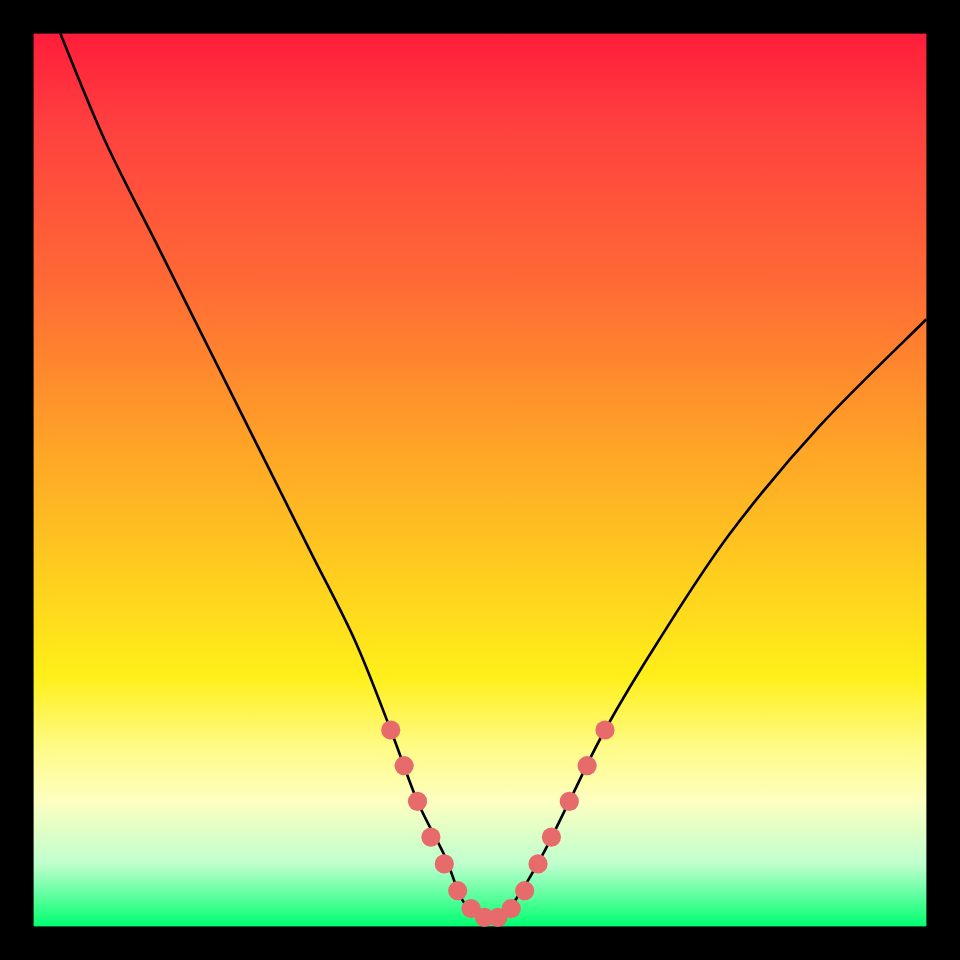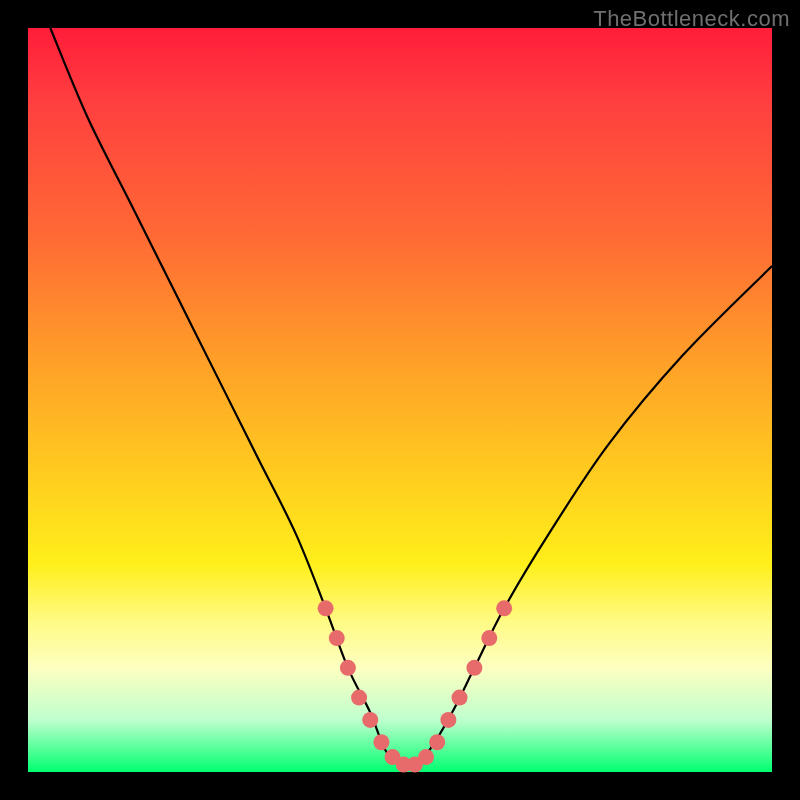--- a/index.html
+++ b/index.html
@@ -57,21 +57,20 @@
     top: 0;
     width: 744px;
     height: 744px;
     overflow: visible;
   }
 </style>
 </head>
 <body>
 
 <div class="frame">
-  <div class="watermark">TheBottleneck.com</div>
   <div class="plot">
     <svg class="curve" viewBox="0 0 744 744" preserveAspectRatio="none">
       <path id="curve-path" fill="none" stroke="#000000" stroke-width="2.2" d="M 22.32,0 C 28.52,14.879999999999995 45.88,59.51999999999998 59.52,89.27999999999997 C 73.16,119.03999999999996 89.28000000000002,148.79999999999995 104.16000000000001,178.55999999999995 C 119.04,208.31999999999994 133.92000000000002,238.07999999999996 148.8,267.84 C 163.68,297.59999999999997 179.8,329.84 193.44,357.12 C 207.07999999999998,384.40000000000003 218.23999999999998,406.72 230.64,431.52000000000004 C 243.04,456.32000000000005 256.67999999999995,481.12 267.84,505.91999999999996 C 279,530.7199999999999 288.92,557.9999999999999 297.6,580.3199999999999 C 306.28000000000003,602.64 312.48,622.48 319.92,639.84 C 327.36,657.2 336.04,670.84 342.24,684.48 C 348.44,698.12 352.16,713 357.12,721.68 C 362.08,730.3599999999999 367.04,734.0799999999999 372,736.56 C 376.96,739.04 381.91999999999996,739.04 386.88,736.56 C 391.84000000000003,734.0799999999999 395.56000000000006,730.3599999999999 401.76000000000005,721.68 C 407.96000000000004,713 416.64,698.12 424.08,684.48 C 431.52,670.84 437.71999999999997,657.2 446.4,639.84 C 455.08,622.48 463.76000000000005,602.64 476.16,580.3199999999999 C 488.56,557.9999999999999 503.43999999999994,533.1999999999999 520.8,505.91999999999996 C 538.16,478.64 558,446.4 580.32,416.64 C 602.6400000000001,386.88 627.44,357.11999999999995 654.72,327.35999999999996 C 682,297.59999999999997 729.12,252.95999999999998 744,238.07999999999998"></path>
       <g id="marker-group">
           <circle cx="297.6" cy="580.3199999999999" r="8" fill="#e86b6b"></circle>
           <circle cx="308.76" cy="610.08" r="8" fill="#e86b6b"></circle>
           <circle cx="319.92" cy="639.84" r="8" fill="#e86b6b"></circle>
           <circle cx="331.08" cy="669.6" r="8" fill="#e86b6b"></circle>
           <circle cx="342.24" cy="691.92" r="8" fill="#e86b6b"></circle>
           <circle cx="353.4" cy="714.24" r="8" fill="#e86b6b"></circle>

